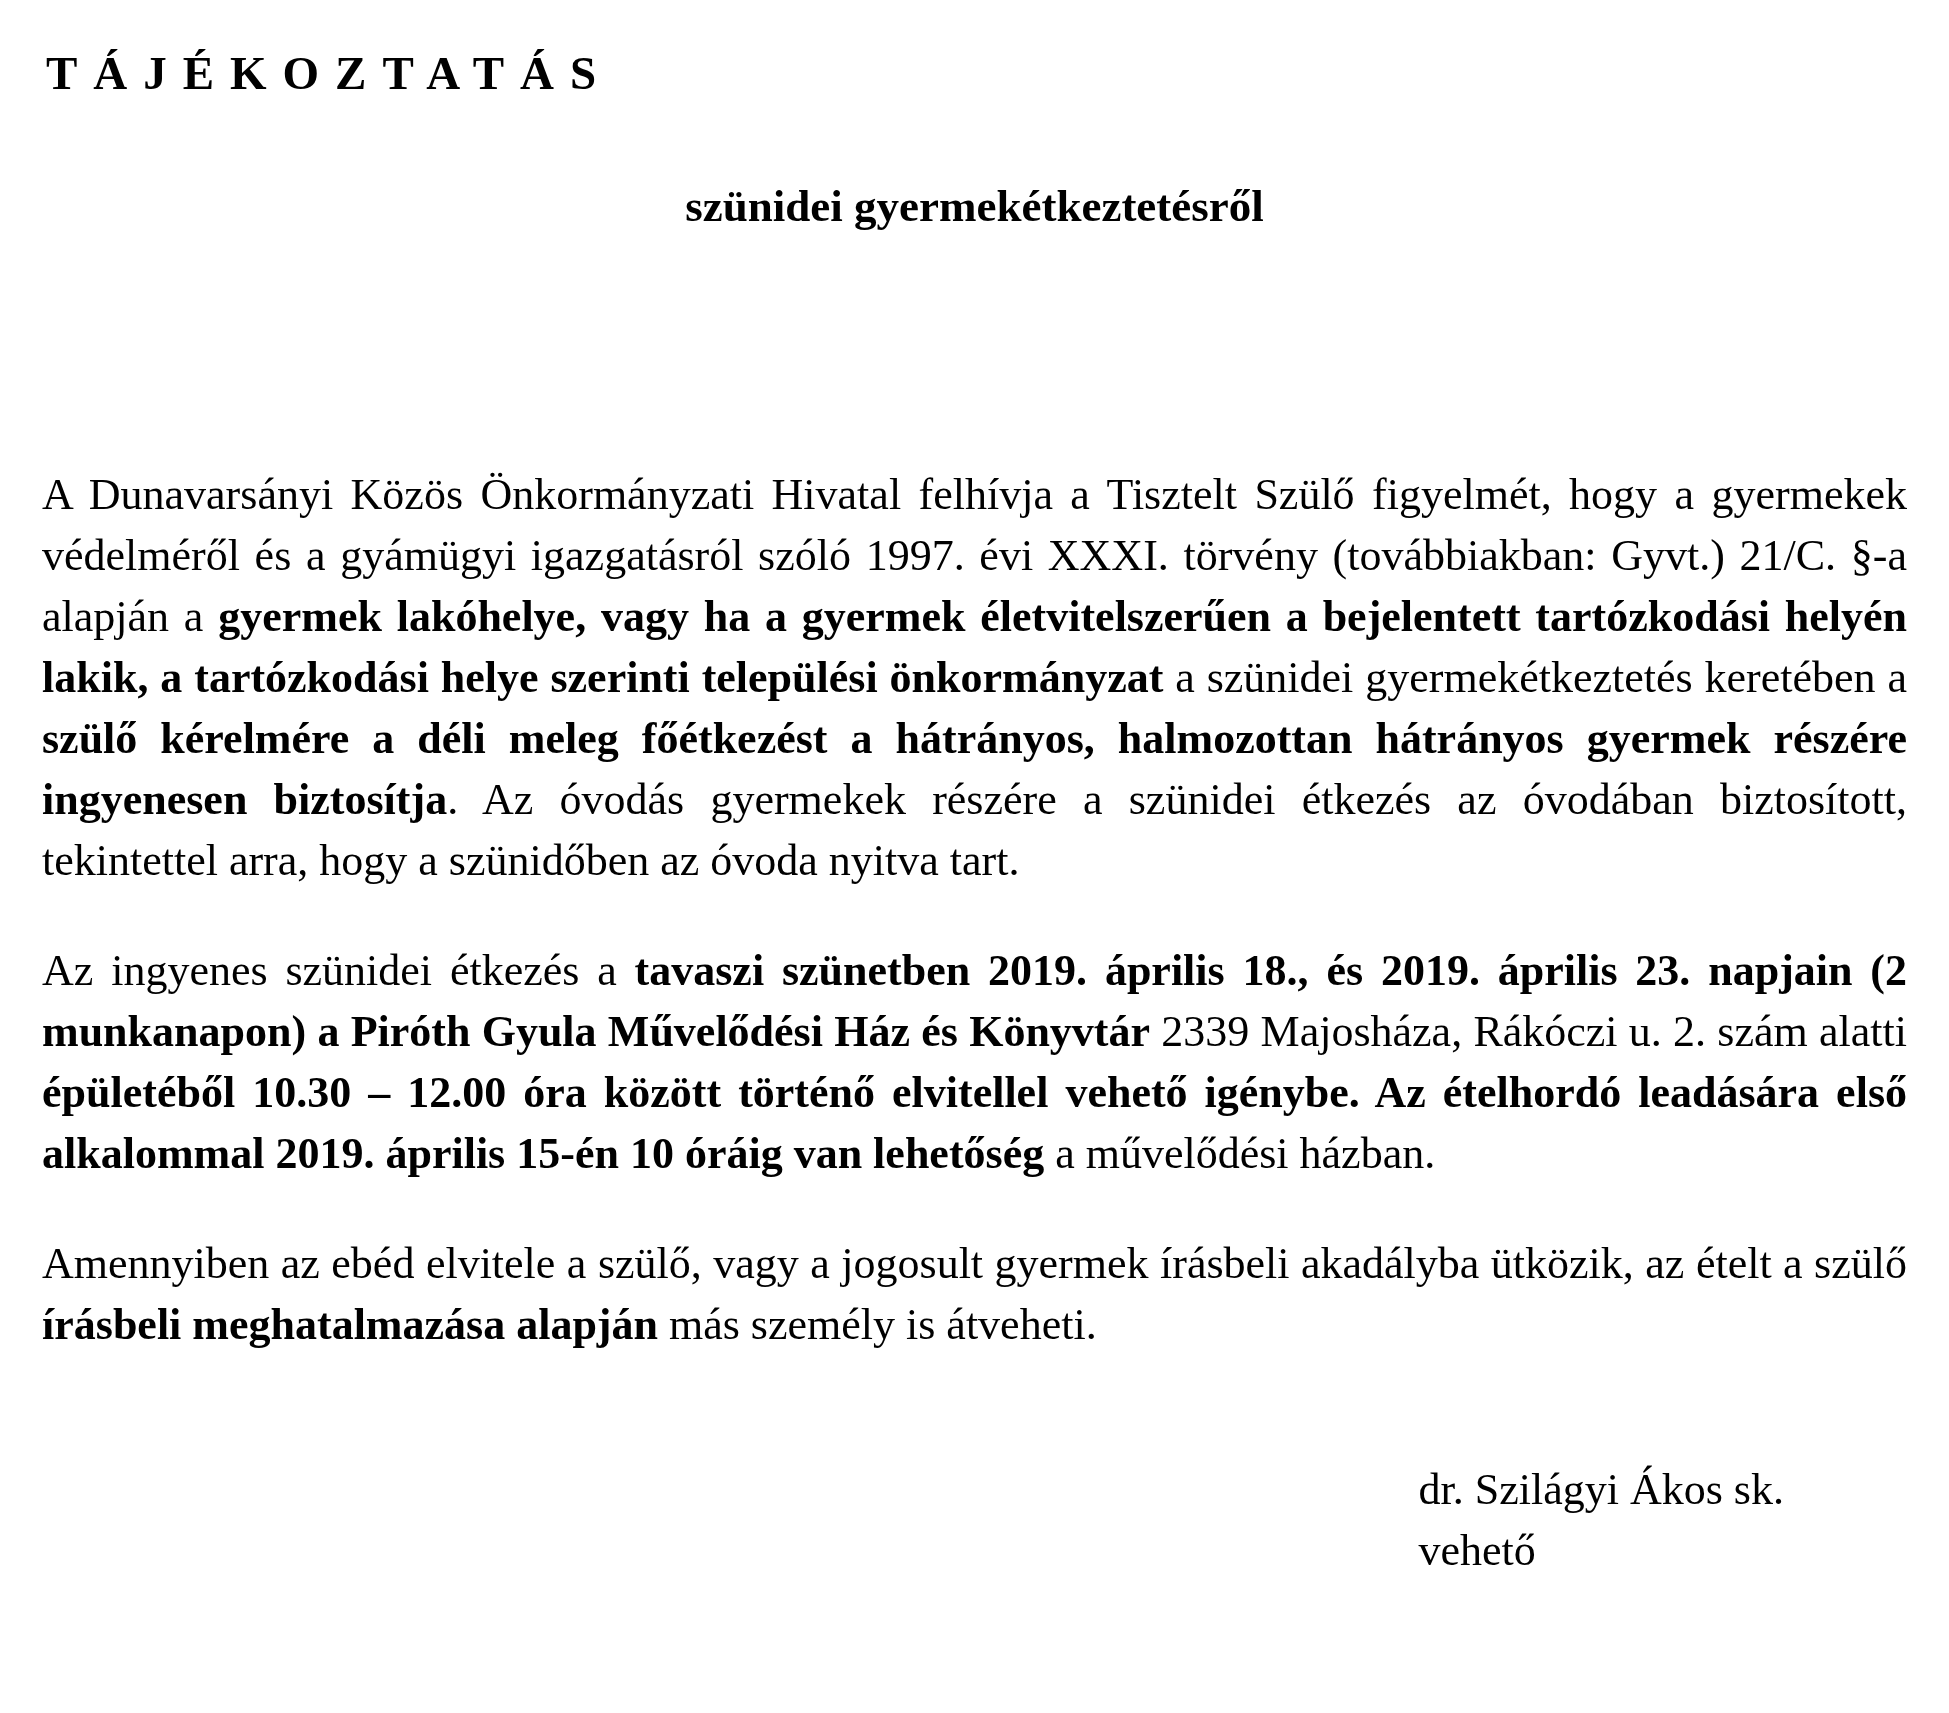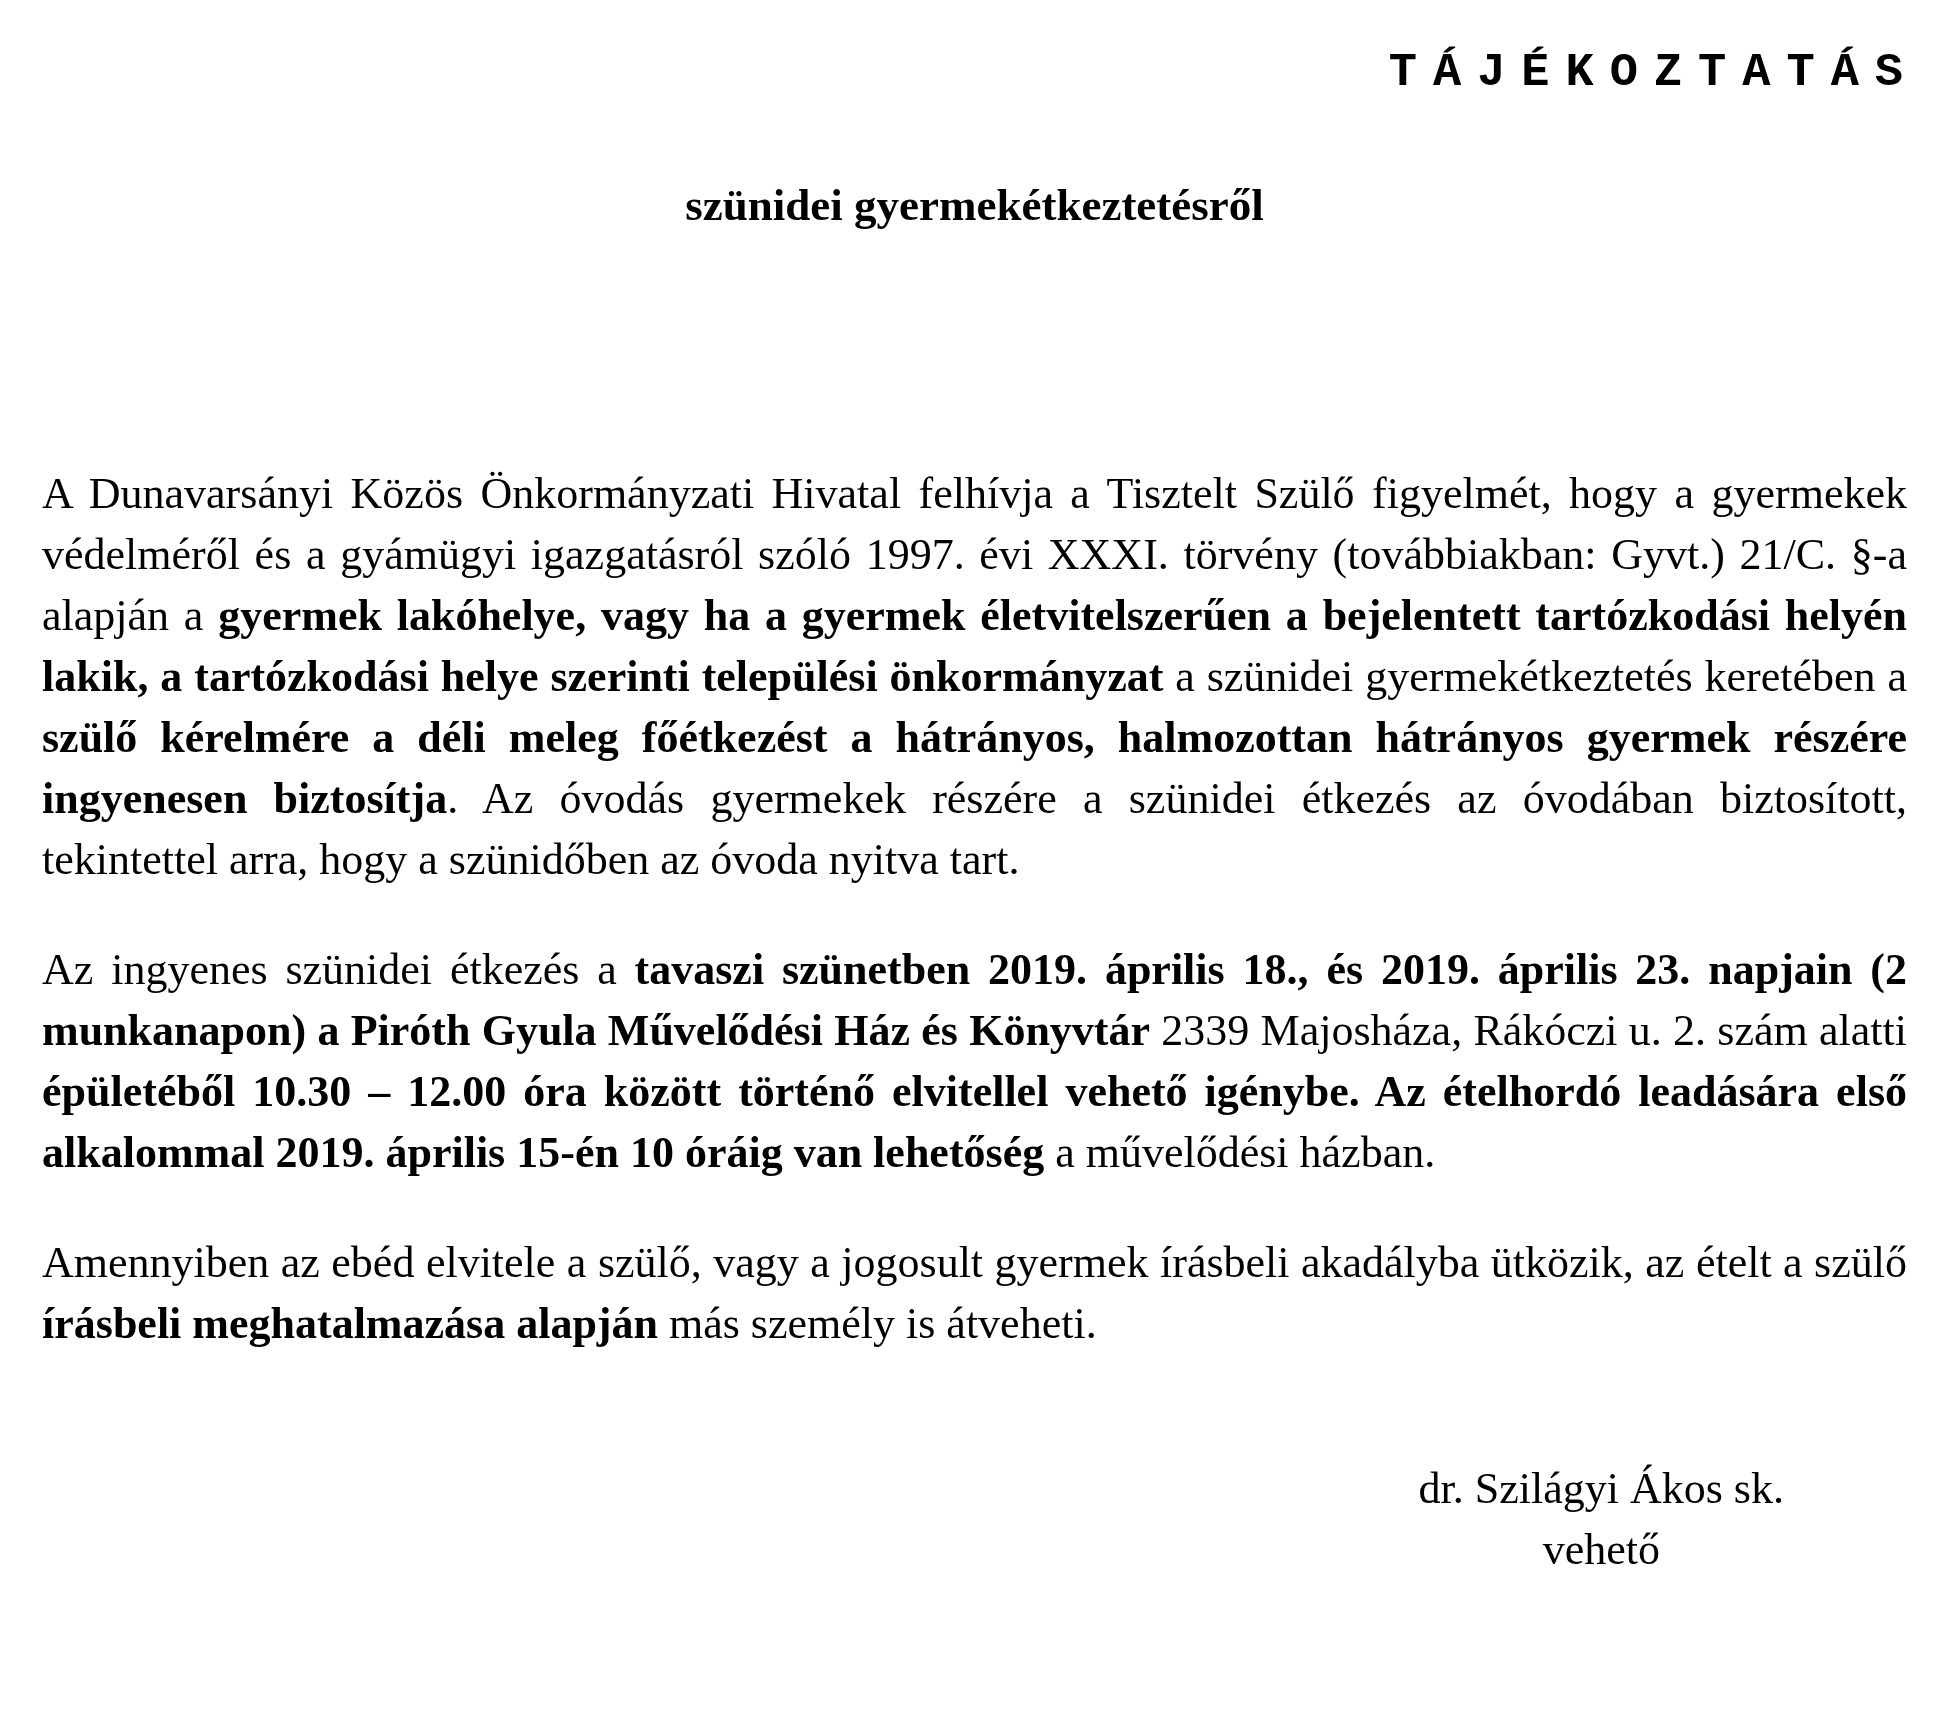--- a/index.html
+++ b/index.html
@@ -16,27 +16,26 @@
   }
   .page {
     box-sizing: border-box;
     width: 1949px;
     height: 1713px;
     padding: 0 30px;
   }
   .title {
     margin: 0;
     padding-top: 46px;
-    text-align: right;
+    text-align: left;
     font-size: 47px;
     font-weight: bold;
     letter-spacing: 0.34em;
     text-indent: 0.34em; 
     white-space: nowrap;
-    font-family: Liberation Mono, monospace;
   }
   .subtitle {
     margin: 8px;
     padding-top: 72px;
     text-align: center;
     font-size: 45px;
     font-weight: bold;
   }
   .paragraphs {
     padding-top: 212px;
@@ -50,21 +49,21 @@
   }
   .body-par + .body-par {
     margin-top: 49px;
   }
   .b {
     font-weight: bold;
   }
   .signature {
     margin: 104px 135px 0 auto;
     width: fit-content;
-    text-align: center;
+    text-align: left;
     font-size: 44px;
     line-height: 61px;
   }
 </style>
 </head>
 <body>
 
 <div class="page">
 
   <h1 class="title">TÁJÉKOZTATÁS</h1>

